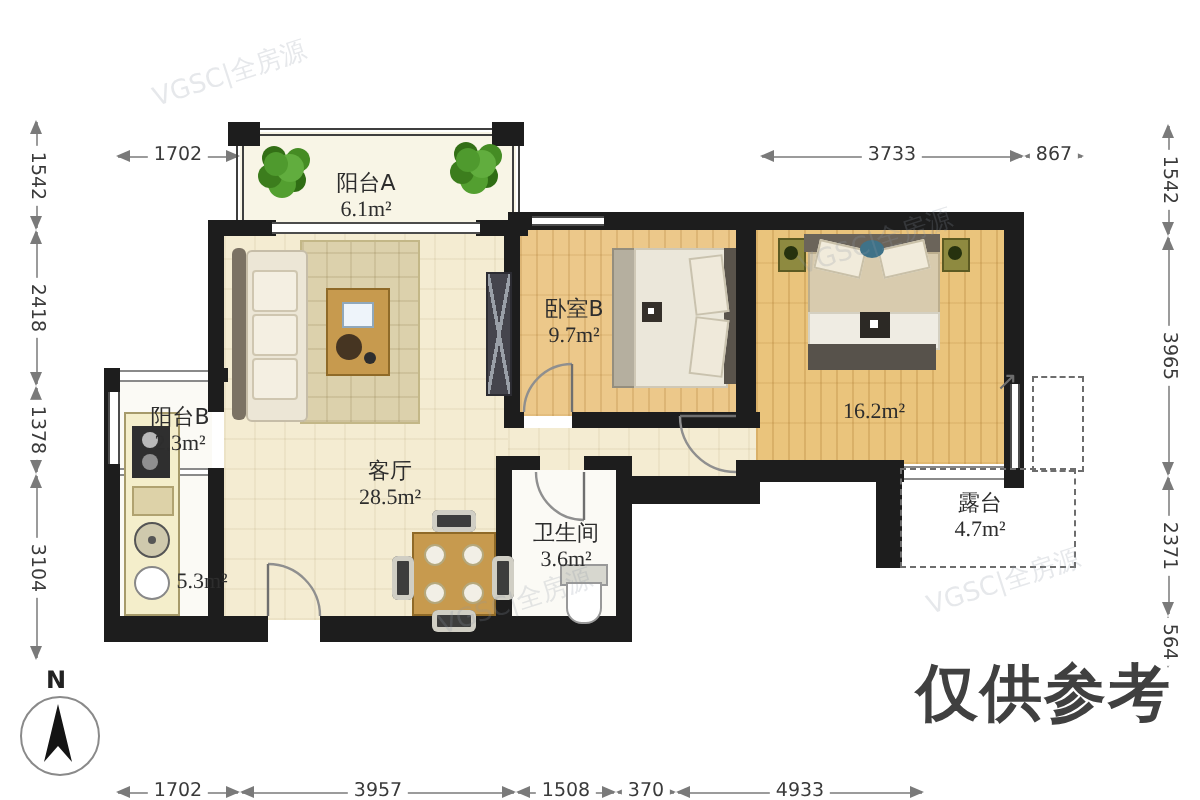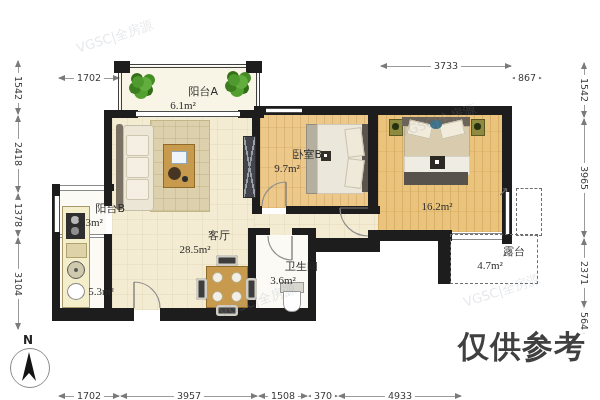--- a/index.html
+++ b/index.html
@@ -31,21 +31,21 @@
       repeating-linear-gradient(90deg,rgba(150,95,20,.18) 0 1px,transparent 1px 8px),
       repeating-linear-gradient(0deg,rgba(150,95,20,.10) 0 1px,transparent 1px 20px);}
   .f-white{background:#fbfaf5;}
   .f-balc{background:#f8f5e6;}
   .win{position:absolute;background:#fff;border-top:1px solid #4c4c4c;border-bottom:1px solid #4c4c4c;}
   .winv{position:absolute;background:#fff;border-left:1px solid #4c4c4c;border-right:1px solid #4c4c4c;}
   .thin{position:absolute;background:#fff;border-top:1px solid #8a8a8a;border-bottom:1px solid #8a8a8a;}
   .dash{position:absolute;border:1.5px dashed #6d6d6d;background:transparent;}
   .balc-outline{position:absolute;border-top:4px double #3f3f3f;border-left:4px double #3f3f3f;border-right:4px double #3f3f3f;}
   .rlab{position:absolute;width:70px;text-align:center;font-size:11px;line-height:1.25;color:#2d2d2d;z-index:30;}
-  .rlab .nm{display:block;text-align:right;}
+  .rlab .nm{display:block;}
   .rlab .ar2{display:block;font-family:Liberation Serif, serif;}
   .doorsvg{position:absolute;overflow:visible;z-index:25;}
   .doorsvg path{fill:none;stroke:#8f8f8f;stroke-width:1.2;}
   .doorsvg .leaf{stroke:#6f6f6f;}
   
   .fur{position:absolute;z-index:12;}
   .rug{background:#dcd1ac;border:1px solid #c3b787;background-image:
       repeating-linear-gradient(0deg,rgba(120,100,50,.14) 0 1px,transparent 1px 12px),
       repeating-linear-gradient(90deg,rgba(120,100,50,.14) 0 1px,transparent 1px 12px);}
   .sofa-back{background:#7b7264;border-radius:3px;}
@@ -80,21 +80,21 @@
       <i class="al"></i>
       <i class="ar"></i>
       <span class="dlab">1702</span>
     </div>
   <div class="hseg" style="left:120px;top:32px;width:138px">
       <i class="ln"></i>
       <i class="al"></i>
       <i class="ar"></i>
       <span class="dlab">3957</span>
     </div>
-  <div class="hseg" style="left:380px;top:20px;width:132px">
+  <div class="hseg" style="left:380px;top:32px;width:132px">
       <i class="ln"></i>
       <i class="al"></i>
       <i class="ar"></i>
       <span class="dlab">3733</span>
     </div>
   <div class="hseg" style="left:512px;top:32px;width:30px">
       <i class="ln"></i>
       <i class="al"></i>
       <i class="ar"></i>
       <span class="dlab">867</span>

